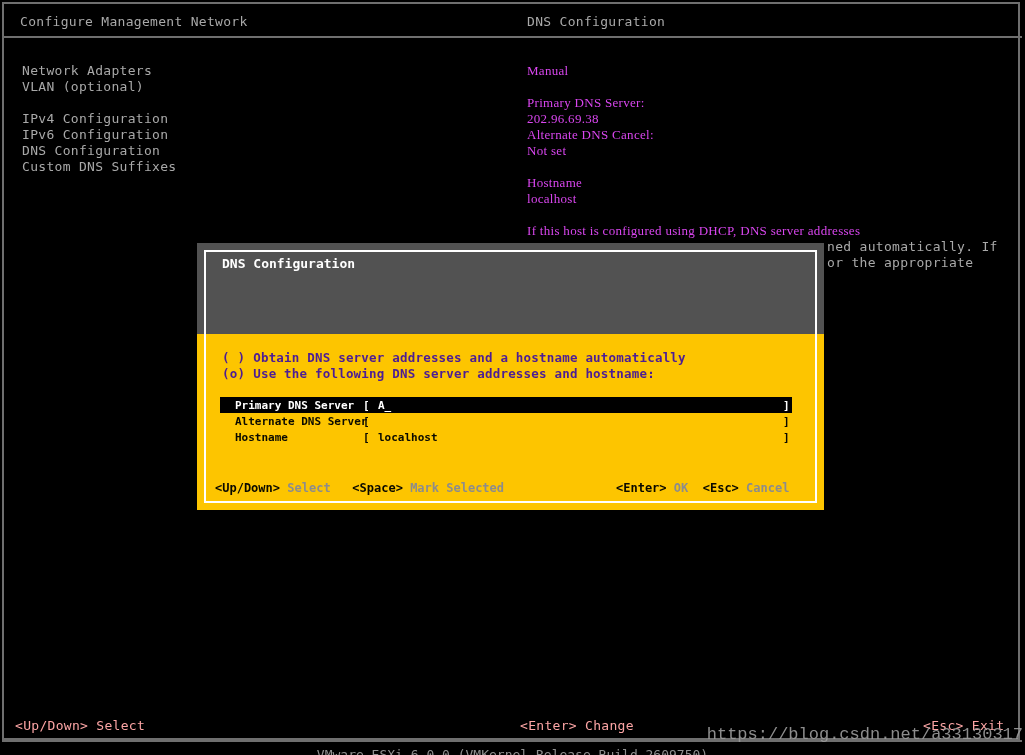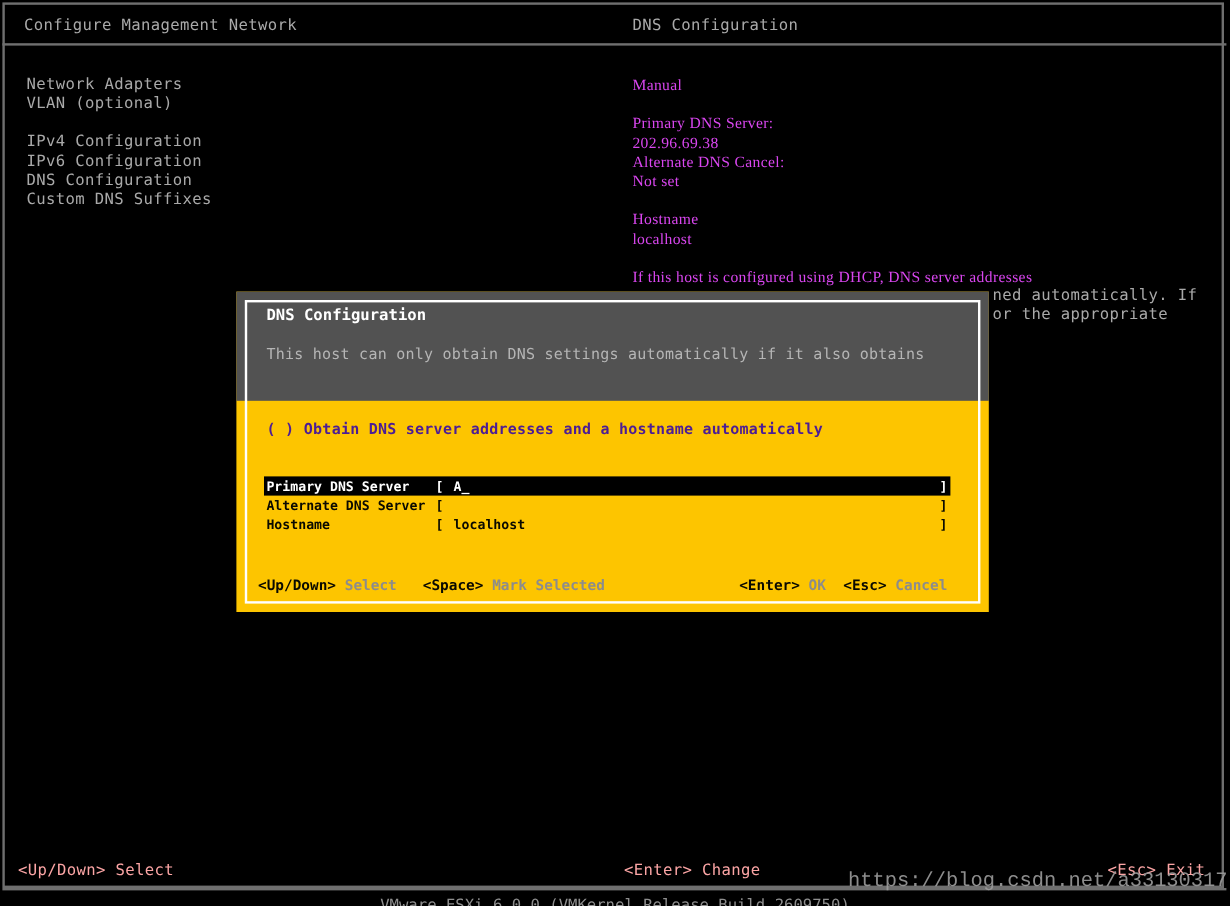--- a/index.html
+++ b/index.html
@@ -37,21 +37,21 @@
   #dialog-frame{
     position:absolute;left:7px;top:7px;width:613px;height:253px;
     border:2px solid #ffffff;box-sizing:border-box;pointer-events:none;
   }
   #dialog-title{position:absolute;left:25px;top:13px;font-size:13px;font-weight:bold;color:#ffffff;white-space:pre;}
   .dlg-msg{position:absolute;left:25px;font-size:12.5px;color:#b5b5b5;white-space:pre;letter-spacing:.2px;}
   .dlg-radio{position:absolute;left:25px;font-size:12.5px;font-weight:bold;color:#4c1d95;white-space:pre;letter-spacing:.2px;}
   .dlg-radio .state{margin-right:8px;}
 
   .dlg-row{position:absolute;left:0;width:627px;height:16px;font-size:11px;font-weight:bold;color:#0a0a00;}
-  .dlg-row .lbl{position:absolute;left:14px;top:2px;white-space:pre;padding-left:11px;}
+  .dlg-row .lbl{position:absolute;left:27px;top:2px;white-space:pre;padding-left:11px;}
   .dlg-row .br-open{position:absolute;left:166px;top:2px;}
   .dlg-row .val{position:absolute;left:181px;top:2px;white-space:pre;}
   .dlg-row .br-close{position:absolute;left:586px;top:2px;}
   #row-highlight{position:absolute;left:23px;top:154px;width:572px;height:16px;background:#000;}
   .dlg-row.selected{color:#ffffff;}
 
   .dlg-footer{position:absolute;top:238px;font-size:12px;white-space:pre;}
   .dlg-footer .dkey{color:#0a0a00;font-weight:bold;}
   .dlg-footer .dact{color:#8c8c8c;font-weight:bold;}
   #dlg-footer-left{left:18px;}
@@ -97,23 +97,23 @@
 <div class="rline" style="top:143px">Not set</div>
 <div class="rline" style="top:175px">Hostname</div>
 <div class="rline" style="top:191px">localhost</div>
 <div class="rline" style="top:223px">If this host is configured using DHCP, DNS server addresses</div>
 <div class="rfrag" style="top:239px">ned automatically. If</div>
 <div class="rfrag" style="top:255px">or the appropriate</div>
 
 <div id="dialog">
   <div id="dialog-header"></div>
   <div id="dialog-title">DNS Configuration</div>
-  <div class="dlg-msg" style="top:44px">This host can only obtain DNS settings automatically if it also obtains</div>
 
   <div class="dlg-radio" style="top:107px"><span class="state">( )</span><span>Obtain DNS server addresses and a hostname automatically</span></div>
+  <div class="dlg-radio" style="top:123px"><span class="state">(o)</span><span>Use the following DNS server addresses and hostname:</span></div>
 
   <div id="row-highlight"></div>
 
   <div class="dlg-row selected" style="top:154px">
     <span class="lbl">Primary DNS Server</span>
     <span class="br-open">[</span>
     <span class="val">A_</span>
     <span class="br-close">]</span>
   </div>
   <div class="dlg-row" style="top:170px">

